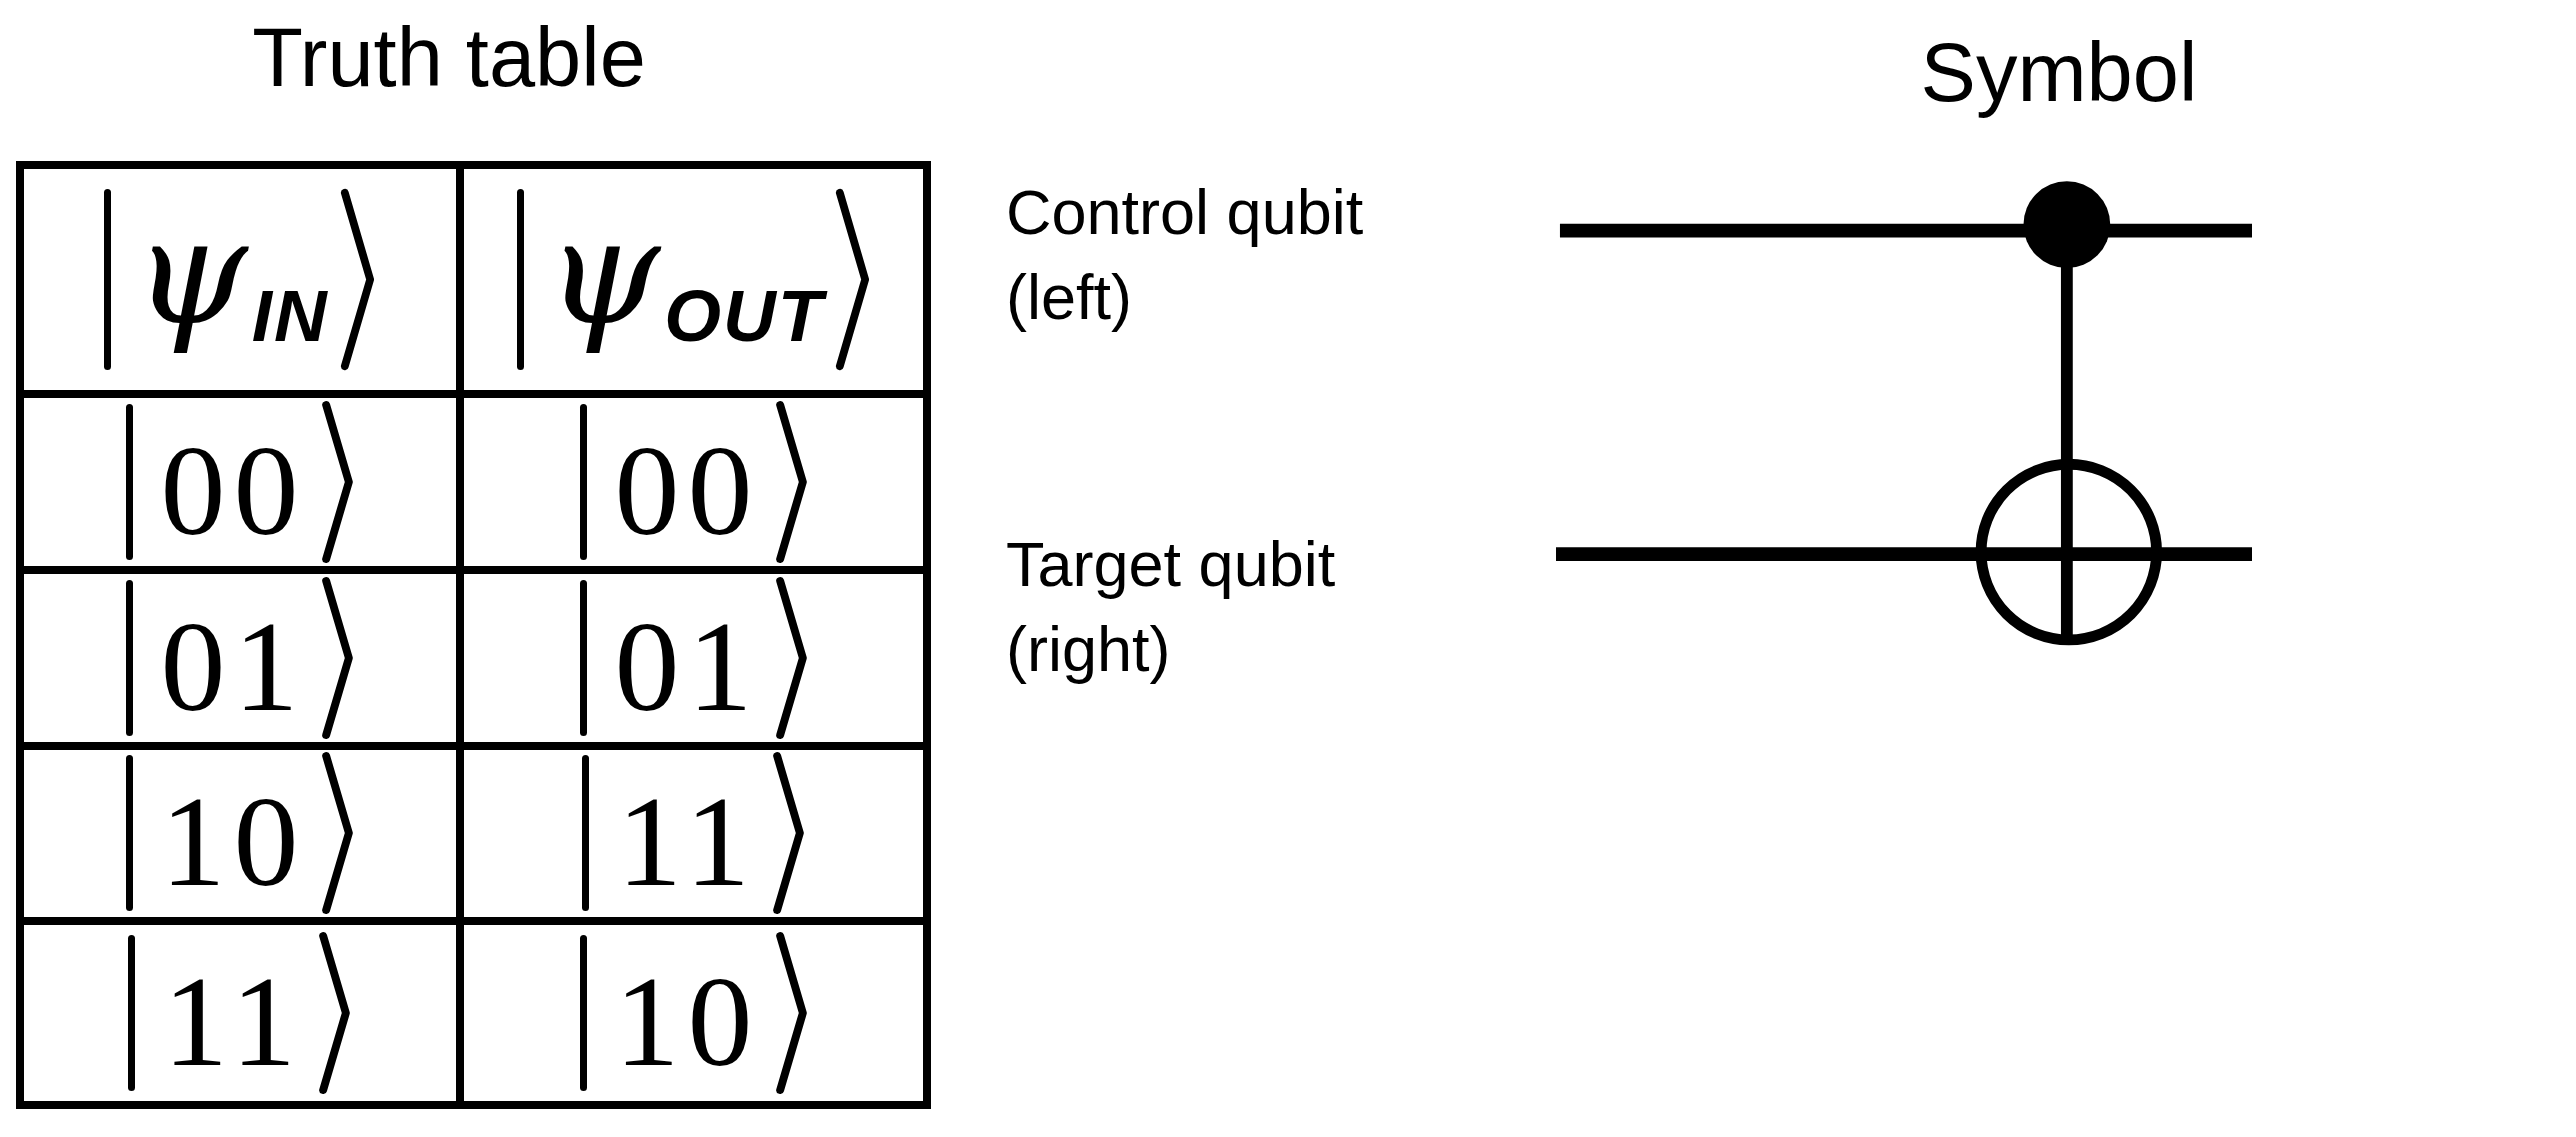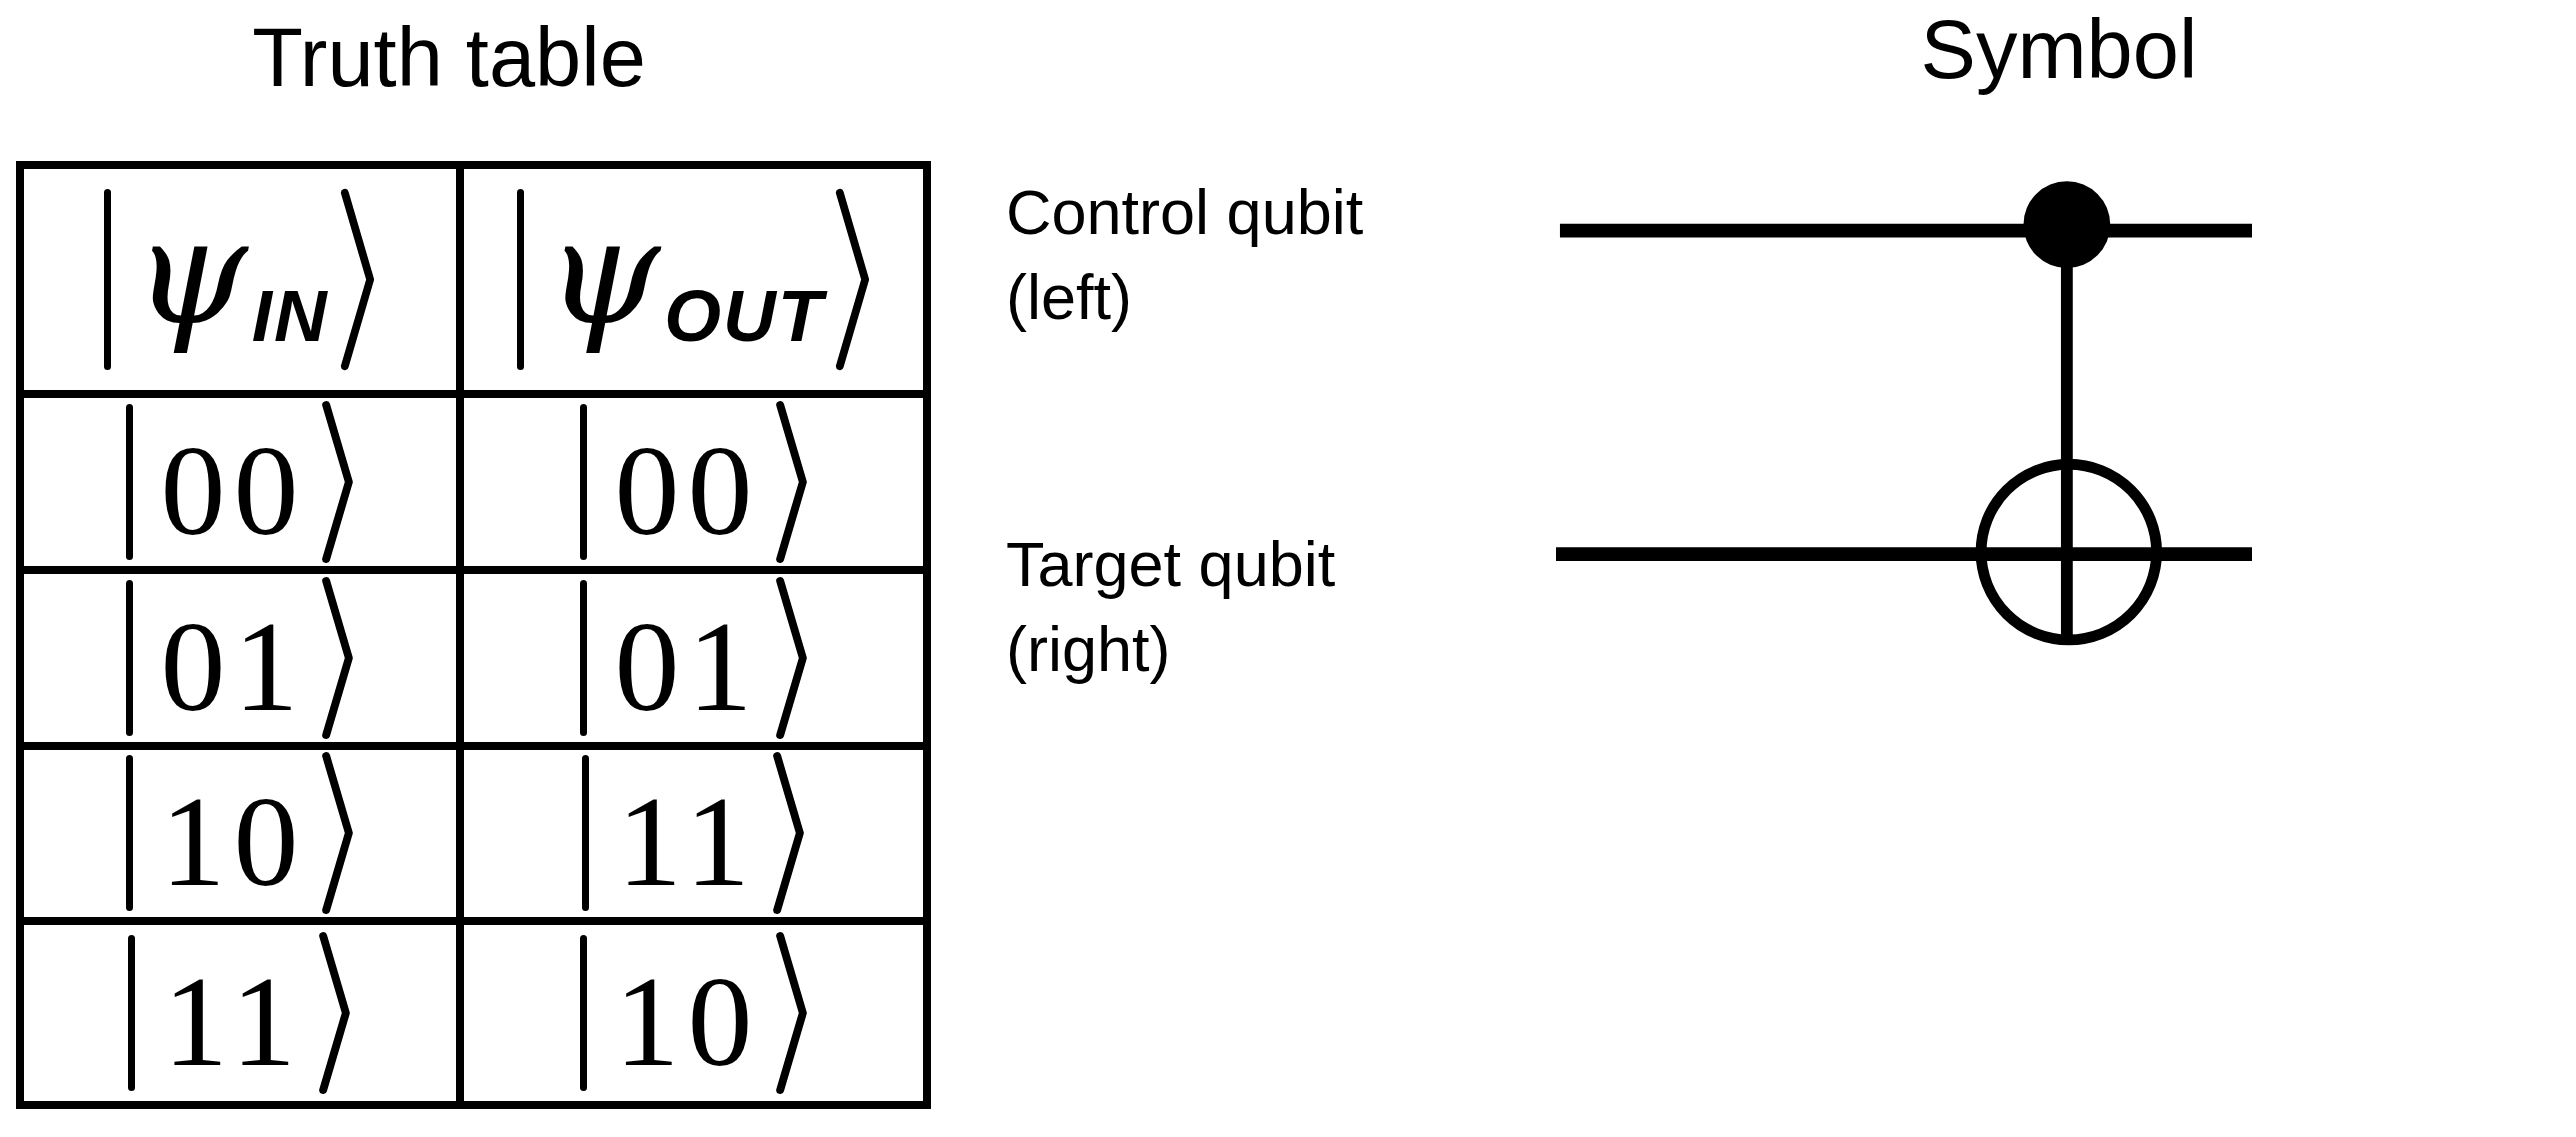--- a/index.html
+++ b/index.html
@@ -19,21 +19,21 @@
     position: absolute;
     width: 592px;
     text-align: center;
     font-size: 83px;
     line-height: 99px;
     font-weight: normal;
     color: #000;
     white-space: nowrap;
   }
   #truth-title  { left: 153px;  top: 8px; }
-  #symbol-title { left: 1763px; top: 0; }
+  #symbol-title { left: 1763px; top: 23px; }
 
   
   #truth-table {
     position: absolute;
     left: 16px; top: 161px;
     width: 915px; height: 948px;
     border: 8px solid #000;
     display: grid;
     grid-template-columns: 440px 460px;
     grid-template-rows: 229px repeat(4, 1fr);

